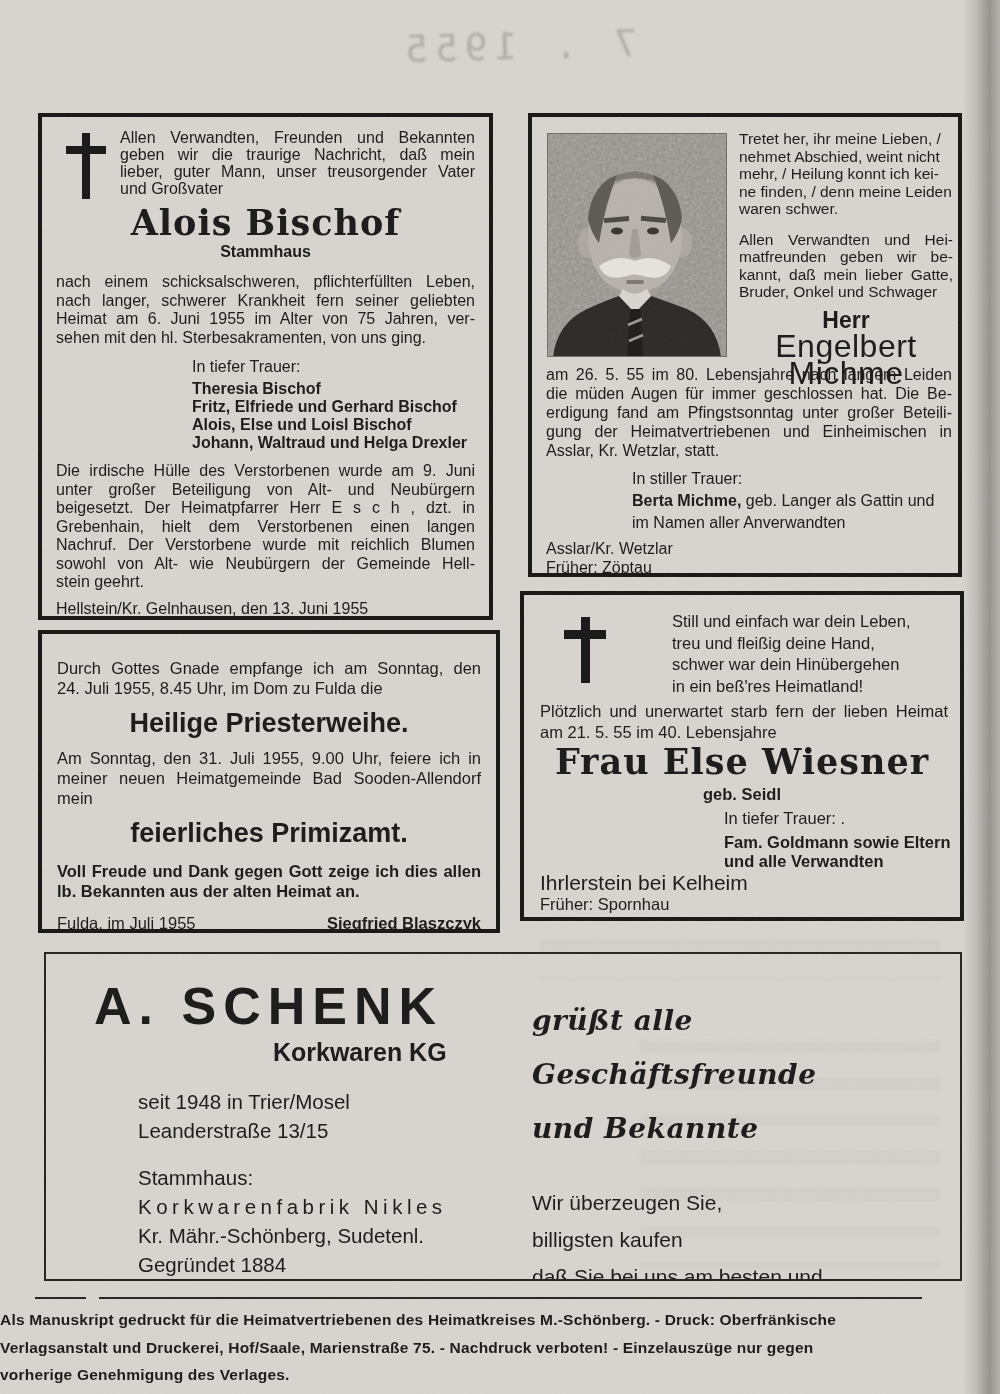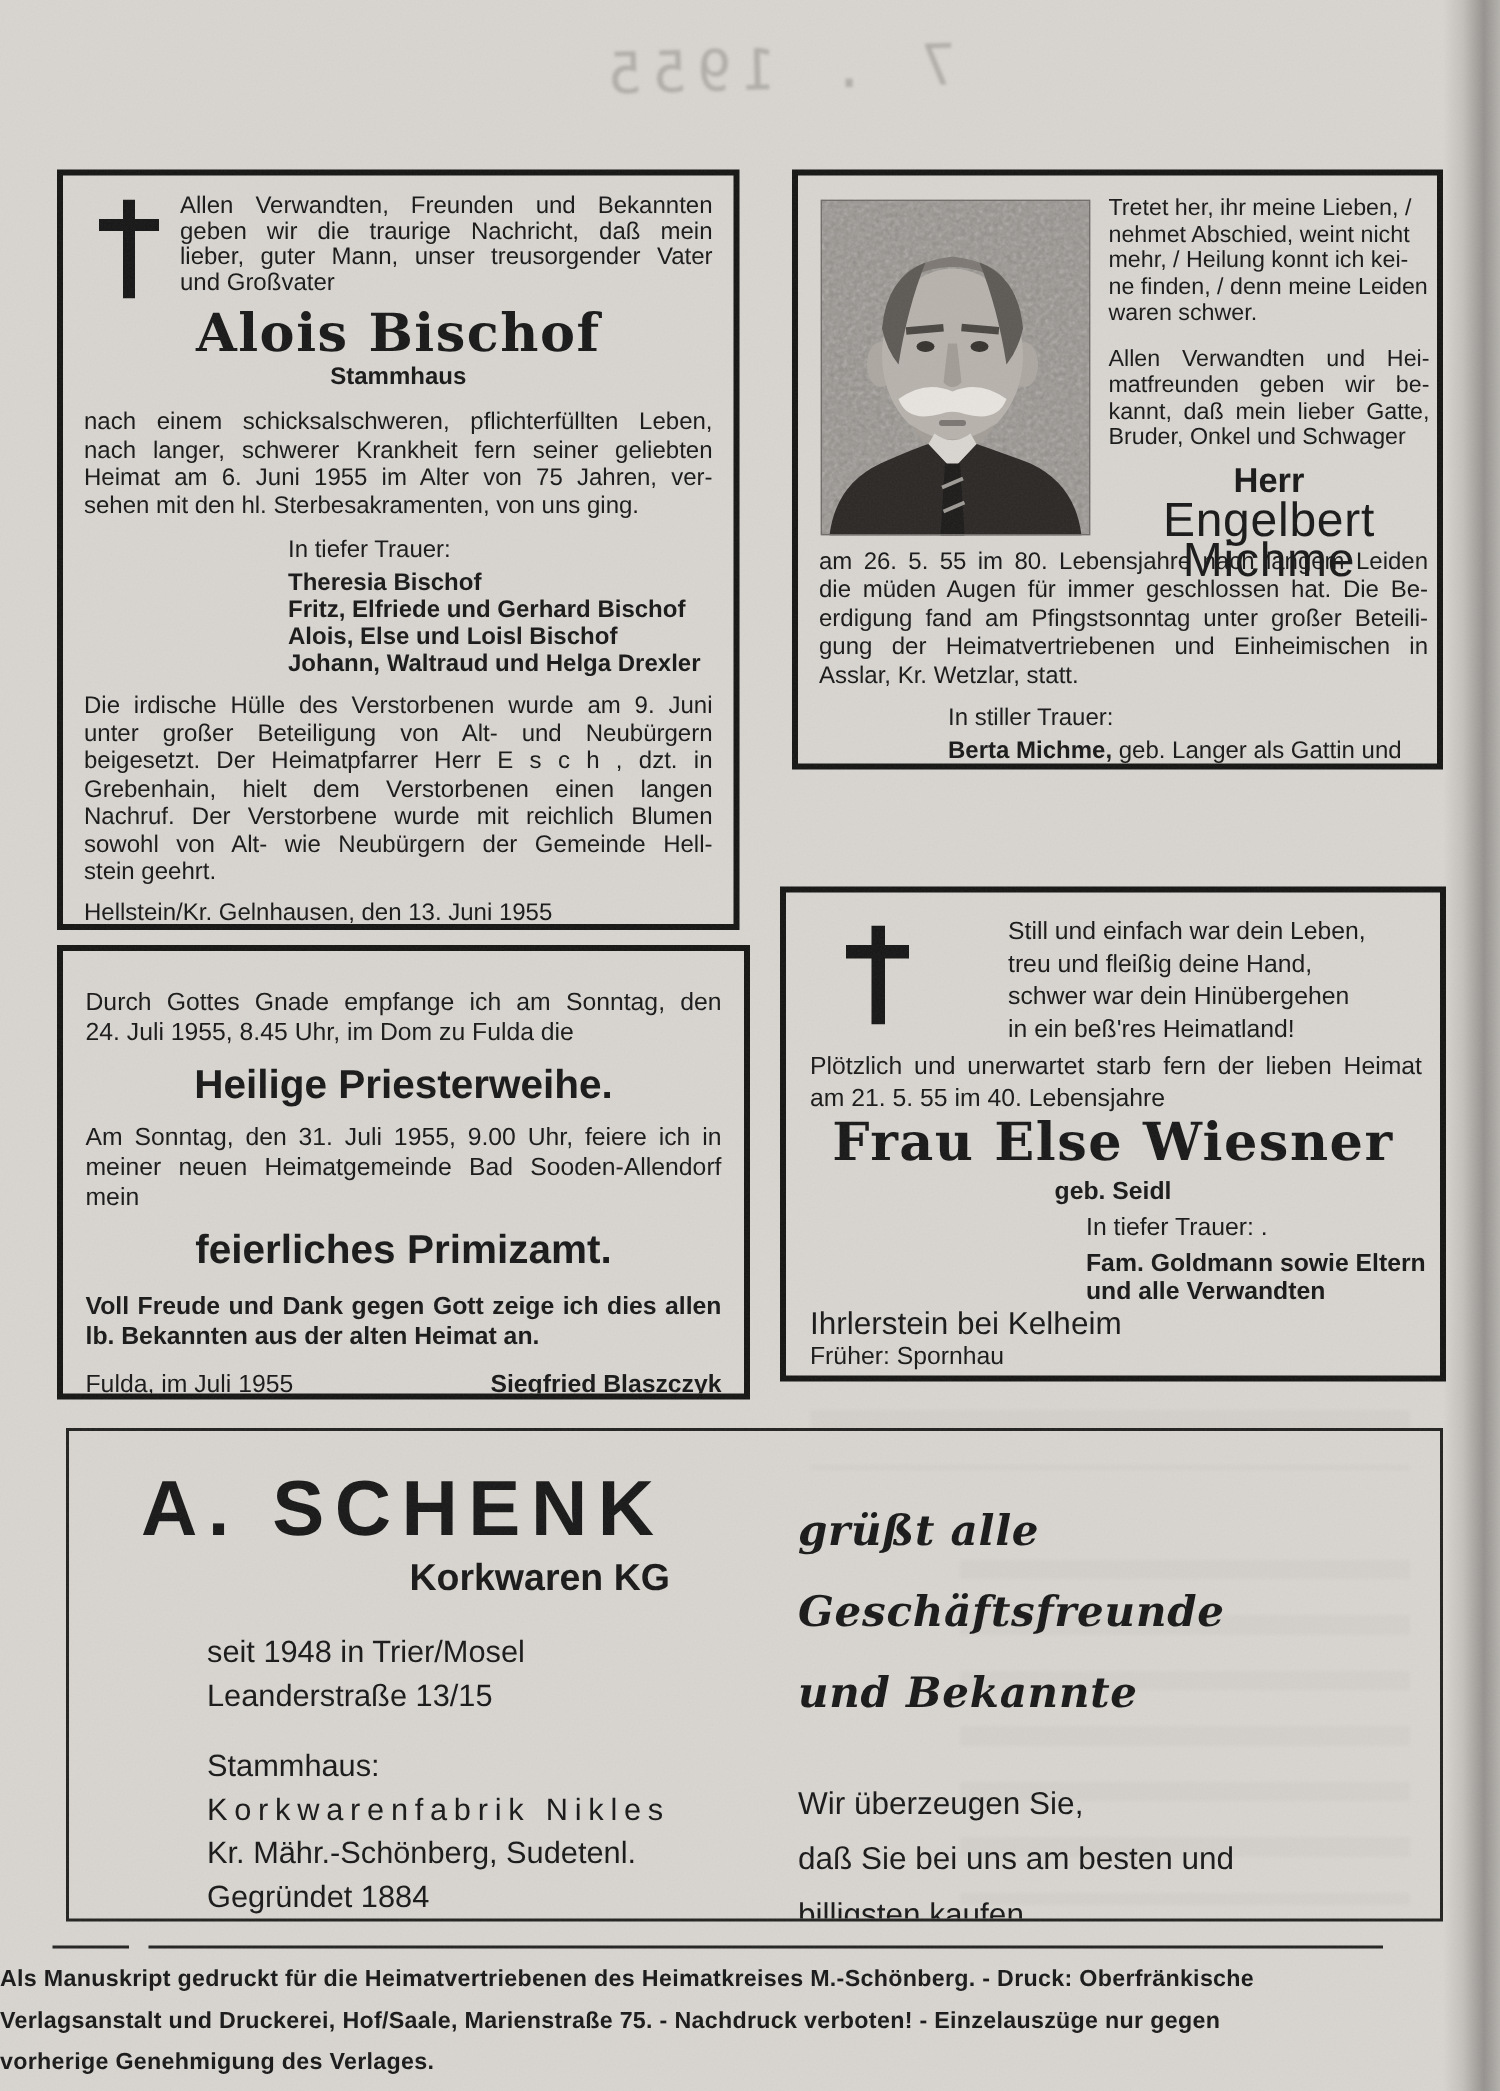--- a/index.html
+++ b/index.html
@@ -37,21 +37,21 @@
   .b1-name { margin-top:7px; text-align:center; font-family:"DejaVu Serif", serif; font-weight:bold; font-size:35px; line-height:38px; letter-spacing:1px; }
   .b1-occ { text-align:center; font-weight:bold; font-size:16px; line-height:20px; }
   .b1-p1 { margin:11px 14px 0 14px; font-size:16px; line-height:18.5px; }
   .b1-mlabel { margin:11px 0 0 150px; font-size:16px; }
   .b1-mourners { margin:4px 0 0 150px; font-weight:bold; font-size:16px; line-height:18px; }
   .b1-p2 { margin:10px 14px 0 14px; font-size:16px; line-height:18.5px; }
   .b1-place { margin:8px 14px 0 14px; font-size:16px; line-height:17px; }
   .b1-former { margin:1px 14px 0 14px; font-size:16px; line-height:17px; }
 
   
-  .b2 { left:528px; top:113px; width:434px; height:400px; }
+  .b2 { left:528px; top:113px; width:434px; height:464px; }
   .b2-photo { position:absolute; left:15px; top:16px; width:180px; height:224px; }
   .b2-col { position:absolute; left:207px; top:13px; width:214px; font-size:15.5px; line-height:17.5px; }
   .b2-announce { margin-top:13px; }
   .b2-herr { margin-top:7px; text-align:center; font-weight:bold; font-size:23px; line-height:25px; }
   .b2-name { text-align:center; font-weight:normal; font-size:32px; line-height:27px; letter-spacing:.5px; }
   .b2-lower { position:absolute; left:14px; top:248px; width:406px; font-size:16px; line-height:19px; }
   .b2-mlabel { margin:9px 0 0 86px; }
   .b2-berta { margin:3px 0 0 86px; }
   .b2-berta b { font-weight:bold; }
   .b2-place { margin-top:8px; line-height:18px; }
@@ -278,22 +278,22 @@
         <div>Gegründet 1884</div>
       </div>
     </div>
     <div class="b5-right">
       <div class="b5-script">
           <div>grüßt alle Geschäftsfreunde</div>
           <div>und Bekannte</div>
         </div>
       <div class="b5-body">
           <div>Wir überzeugen Sie,</div>
+          <div>billigsten kaufen</div>
           <div>daß Sie bei uns am besten und</div>
-          <div>billigsten kaufen</div>
           <div>Welche Größen dürfen wir anbieten?</div>
         </div>
     </div>
   </div>
 
   <div class="sep"></div>
   <div class="sep-gap"></div>
   <div class="footer">
       <div>Als Manuskript gedruckt für die Heimatvertriebenen des Heimatkreises M.-Schönberg. - Druck: Oberfränkische</div>
       <div>Verlagsanstalt und Druckerei, Hof/Saale, Marienstraße 75. - Nachdruck verboten! - Einzelauszüge nur gegen</div>

